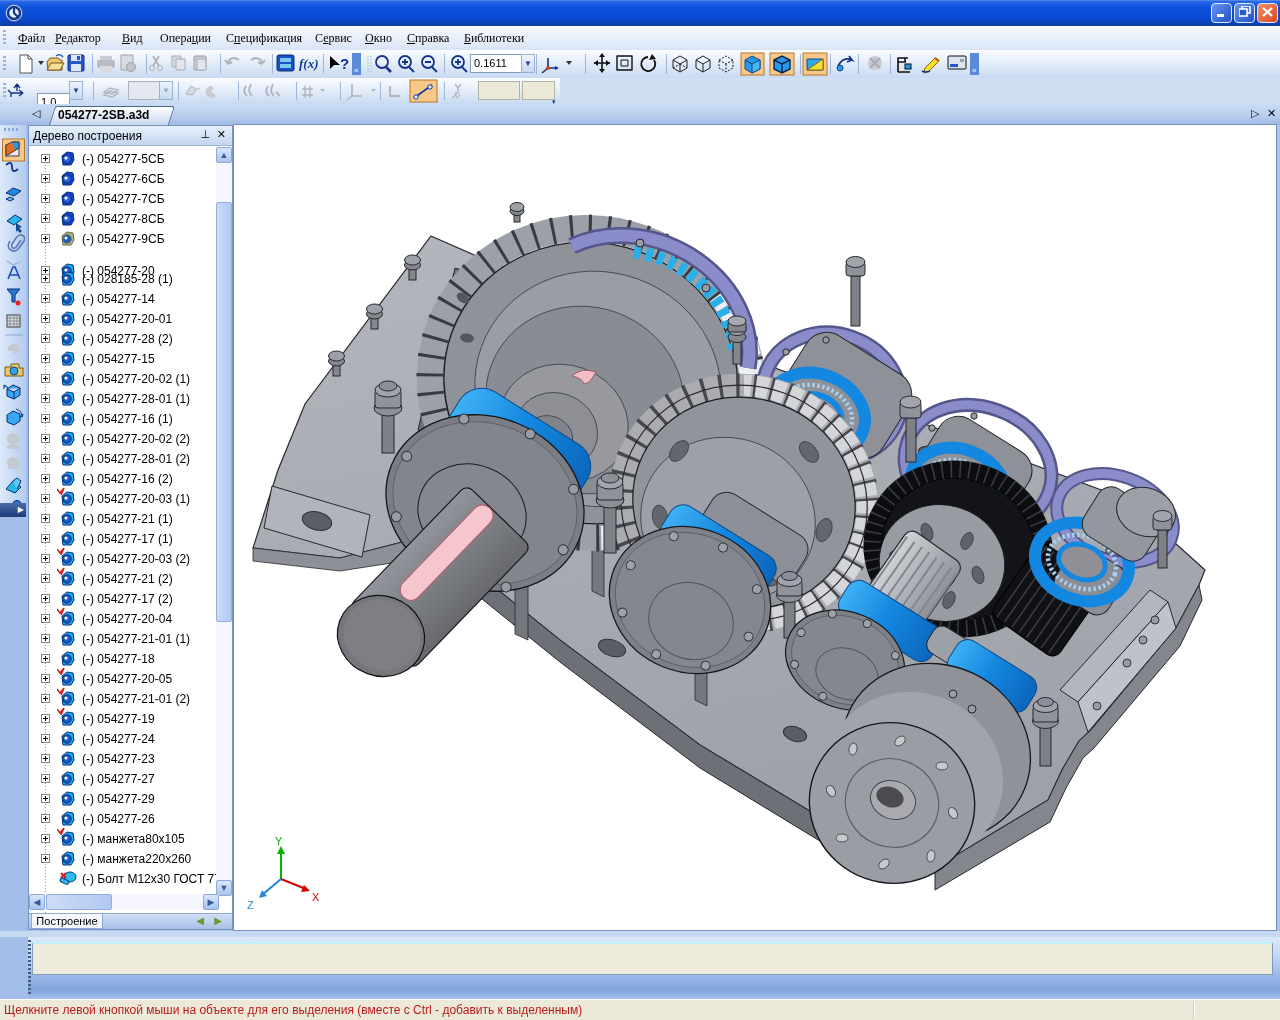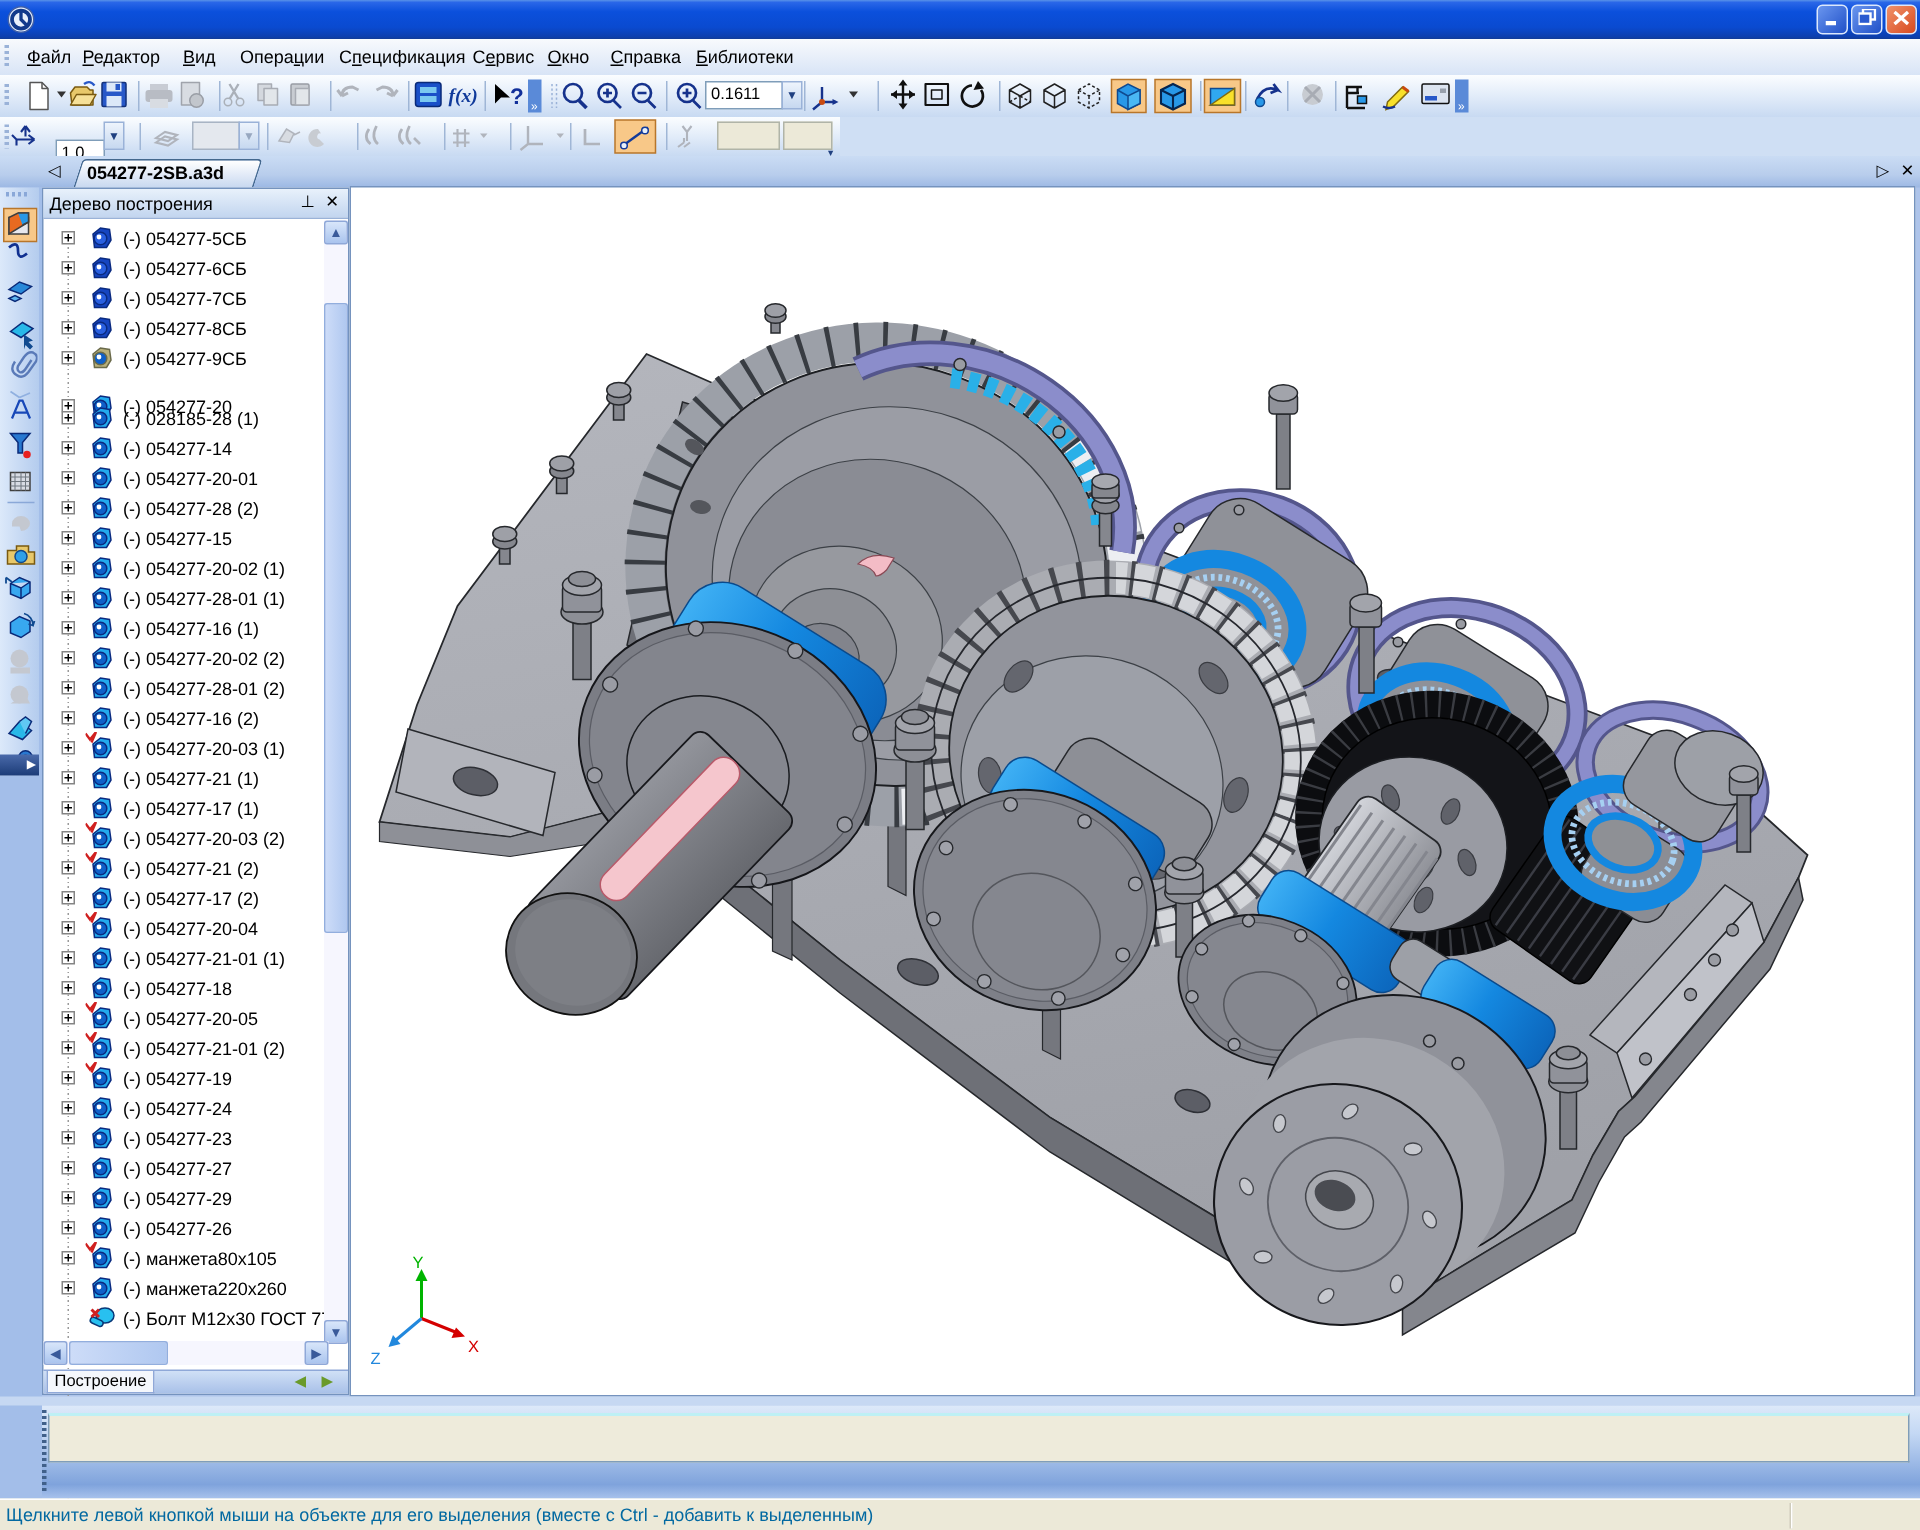--- a/index.html
+++ b/index.html
@@ -10,21 +10,21 @@
 color:#fff;font-weight:bold;font-size:14px;line-height:26px;}
 #title .txt{position:absolute;left:26px;top:0;}
 .wbtn{position:absolute;top:3px;width:21px;height:20px;border-radius:4px;
 border:1px solid #dce8fc;color:#fff;font-size:12px;text-align:center;line-height:18px;}
 .wbtn.min{right:48px;background:linear-gradient(135deg,#6a96ef,#2050c8);}
 .wbtn.max{right:25px;background:linear-gradient(135deg,#6a96ef,#2050c8);}
 .wbtn.cls{right:2px;background:linear-gradient(135deg,#f0926a,#d84a20);}
 
 #menu{left:0;top:26px;width:1280px;height:24px;
 background:linear-gradient(180deg,#f8fafd,#d8e4f6);
-font-size:12px;color:#000;}
+font-size:12px;color:#000;font-family:Liberation Serif, serif;}
 #menu span{position:absolute;top:5px;}
 #menu u{text-decoration:underline;}
 .grip{position:absolute;left:3px;top:4px;width:3px;height:16px;
 background:repeating-linear-gradient(180deg,#9ab2d8 0 2px,transparent 2px 4px);}
 
 #tb1{left:0;top:50px;width:1280px;height:28px;
 background:linear-gradient(180deg,#fbfdff 0%,#e2ecf9 50%,#c8daf2 100%);}
 #tb2{left:0;top:78px;width:560px;height:26px;
 background:linear-gradient(180deg,#fbfdff 0%,#e2ecf9 50%,#c8daf2 100%);}
 #tb2r{left:560px;top:78px;width:720px;height:26px;background:#cfdff4;}
@@ -67,21 +67,21 @@
 #vp{left:233px;top:124px;width:1044px;height:807px;background:#fff;border:1px solid #7593be;}
 
 #propbar{left:28px;top:937px;width:1252px;height:62px;
 background:linear-gradient(180deg,#dde9f9 0%,#c4d8f4 30%,#7fa3dc 85%,#a8c2ec 100%);}
 #propfield{position:absolute;left:4px;top:5px;width:1241px;height:33px;
 background:#eeebdb;border:1px solid #7f9db9;border-top:2px solid #bef0f4;}
 #prophandle{position:absolute;left:0px;top:3px;width:3px;height:56px;
 background:repeating-linear-gradient(180deg,#40608a 0 2px,transparent 2px 4px);}
 
 #status{left:0;top:999px;width:1280px;height:21px;background:#ece9d8;
-border-top:1px solid #fff;font-size:12px;color:#0369a1;}
+border-top:1px solid #fff;font-size:12px;color:#b91c1c;}
 #status .msg{position:absolute;left:4px;top:3px;}
 #statsep{position:absolute;left:1193px;top:2px;width:2px;height:17px;background:#cfccbc;border-right:1px solid #fff;}
 </style></head>
 <body>
 <div class="abs" id="title">
   <svg class="abs" style="left:4px;top:3px" width="20" height="20" viewBox="0 0 20 20">
     <circle cx="10" cy="10" r="8.5" fill="#e8f0fc" stroke="#4060a8"></circle>
     <circle cx="10" cy="10" r="6" fill="none" stroke="#123a8c" stroke-width="2.5"></circle>
     <path d="M10 4 L10 10 L15 15" stroke="#123a8c" stroke-width="2.2" fill="none"></path>
   </svg>

